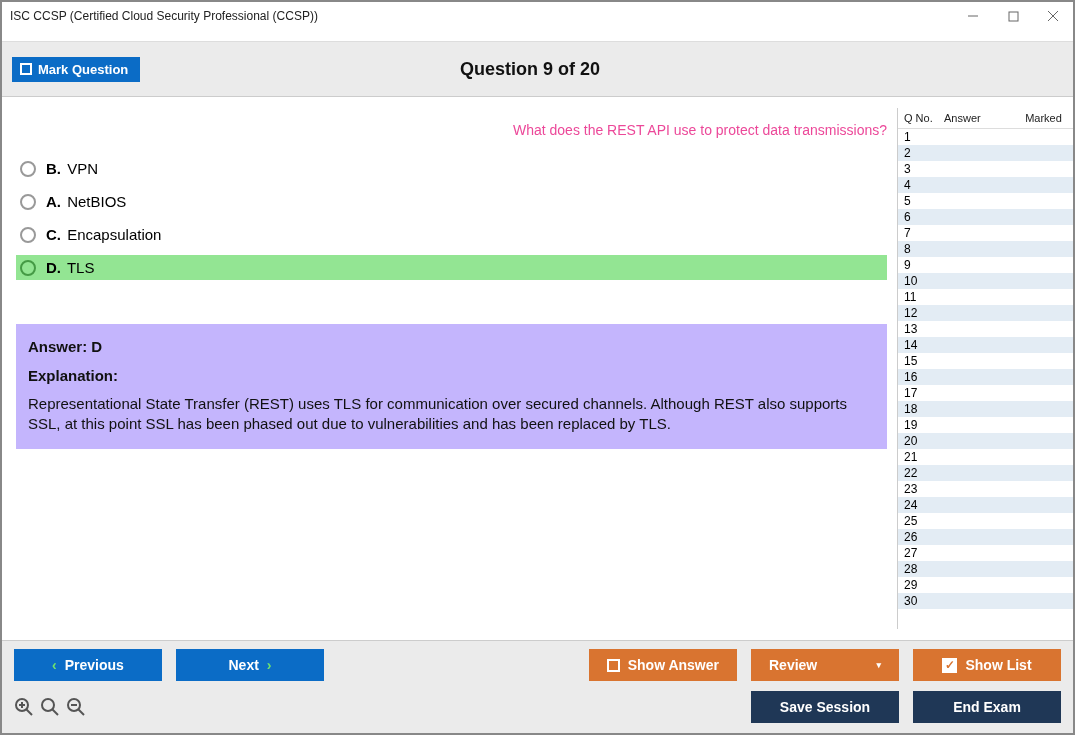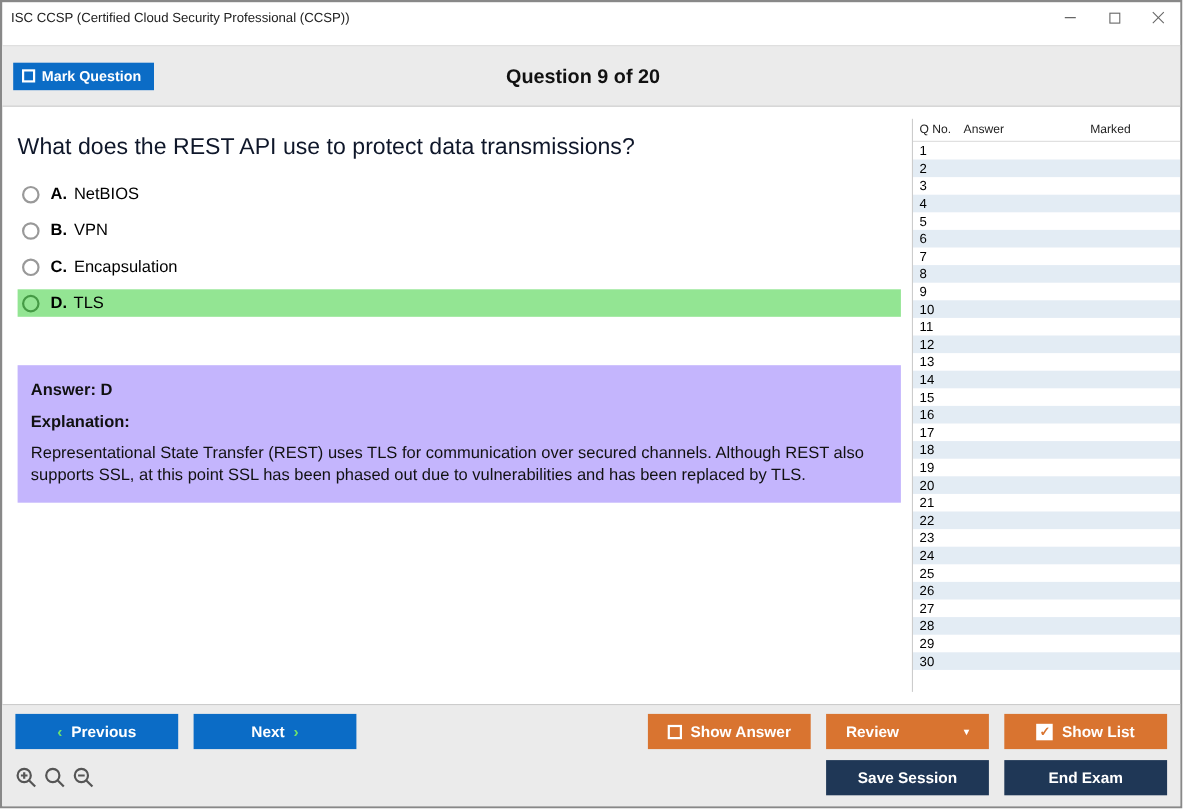--- a/index.html
+++ b/index.html
@@ -36,21 +36,21 @@
   position: absolute; left: 0; right: 15px; text-align: center;
   font-size: 18px; font-weight: bold; color: #111; pointer-events: none;
 }
 
 .content {
   flex: 1; display: flex; min-height: 0;
 }
 .main {
   flex: 1; padding: 14px 10px 10px 14px; overflow: auto;
 }
-.qtext { font-size: 21px; color: #0f172a; margin-bottom: 18px; }
+.qtext { font-size: 14px; color: #ec4899; margin-bottom: 18px; text-align: right; }
 
 .options { margin-bottom: 28px; }
 .option {
   display: flex; align-items: center; gap: 10px; padding: 4px 6px 4px 4px;
   font-size: 15px; margin-bottom: 8px;
 }
 .option .radio {
   width: 16px; height: 16px; border: 2px solid #999; border-radius: 50%;
   flex-shrink: 0;
 }
@@ -62,21 +62,21 @@
   background: #c4b5fd; padding: 14px 12px; font-size: 15px; color: #111; margin-top: 44px;
 }
 .answerbox .ans-line { font-weight: bold; margin-bottom: 12px; }
 .answerbox .exp-label { font-weight: bold; margin-bottom: 10px; }
 .answerbox .exp-text { line-height: 1.35; }
 
 .side {
   width: 90px; border-left: 1px solid #ccc; display: flex; flex-direction: column;
   min-height: 0; flex: 0 0 auto;
 }
-.side.expanded { width: 244px; }
+.side.expanded { width: 176px; }
 .side-header {
   display: flex; font-size: 11px; color: #222; padding: 4px 0 4px 6px;
   border-bottom: 1px solid #ddd;
 }
 .side-header .col-q { width: 40px; }
 .side-header .col-a { width: 70px; }
 .side-header .col-m { flex: 1; text-align: center; }
 .side-list {
   flex: 1; overflow-y: scroll; font-size: 12px;
 }
@@ -156,25 +156,25 @@
   </div>
 
   <div class="content">
 
     <div class="main">
       <div class="qtext">What does the REST API use to protect data transmissions?</div>
 
       <div class="options">
         <div class="option">
           <span class="radio"></span>
-          <span><span class="letter">A.</span> <span>NetBIOS</span></span>
+          <span><span class="letter">B.</span> <span>VPN</span></span>
         </div>
         <div class="option">
           <span class="radio"></span>
-          <span><span class="letter">B.</span> <span>VPN</span></span>
+          <span><span class="letter">A.</span> <span>NetBIOS</span></span>
         </div>
         <div class="option">
           <span class="radio"></span>
           <span><span class="letter">C.</span> <span>Encapsulation</span></span>
         </div>
         <div class="option highlight">
           <span class="radio"></span>
           <span><span class="letter">D.</span> <span>TLS</span></span>
         </div>
       </div>

